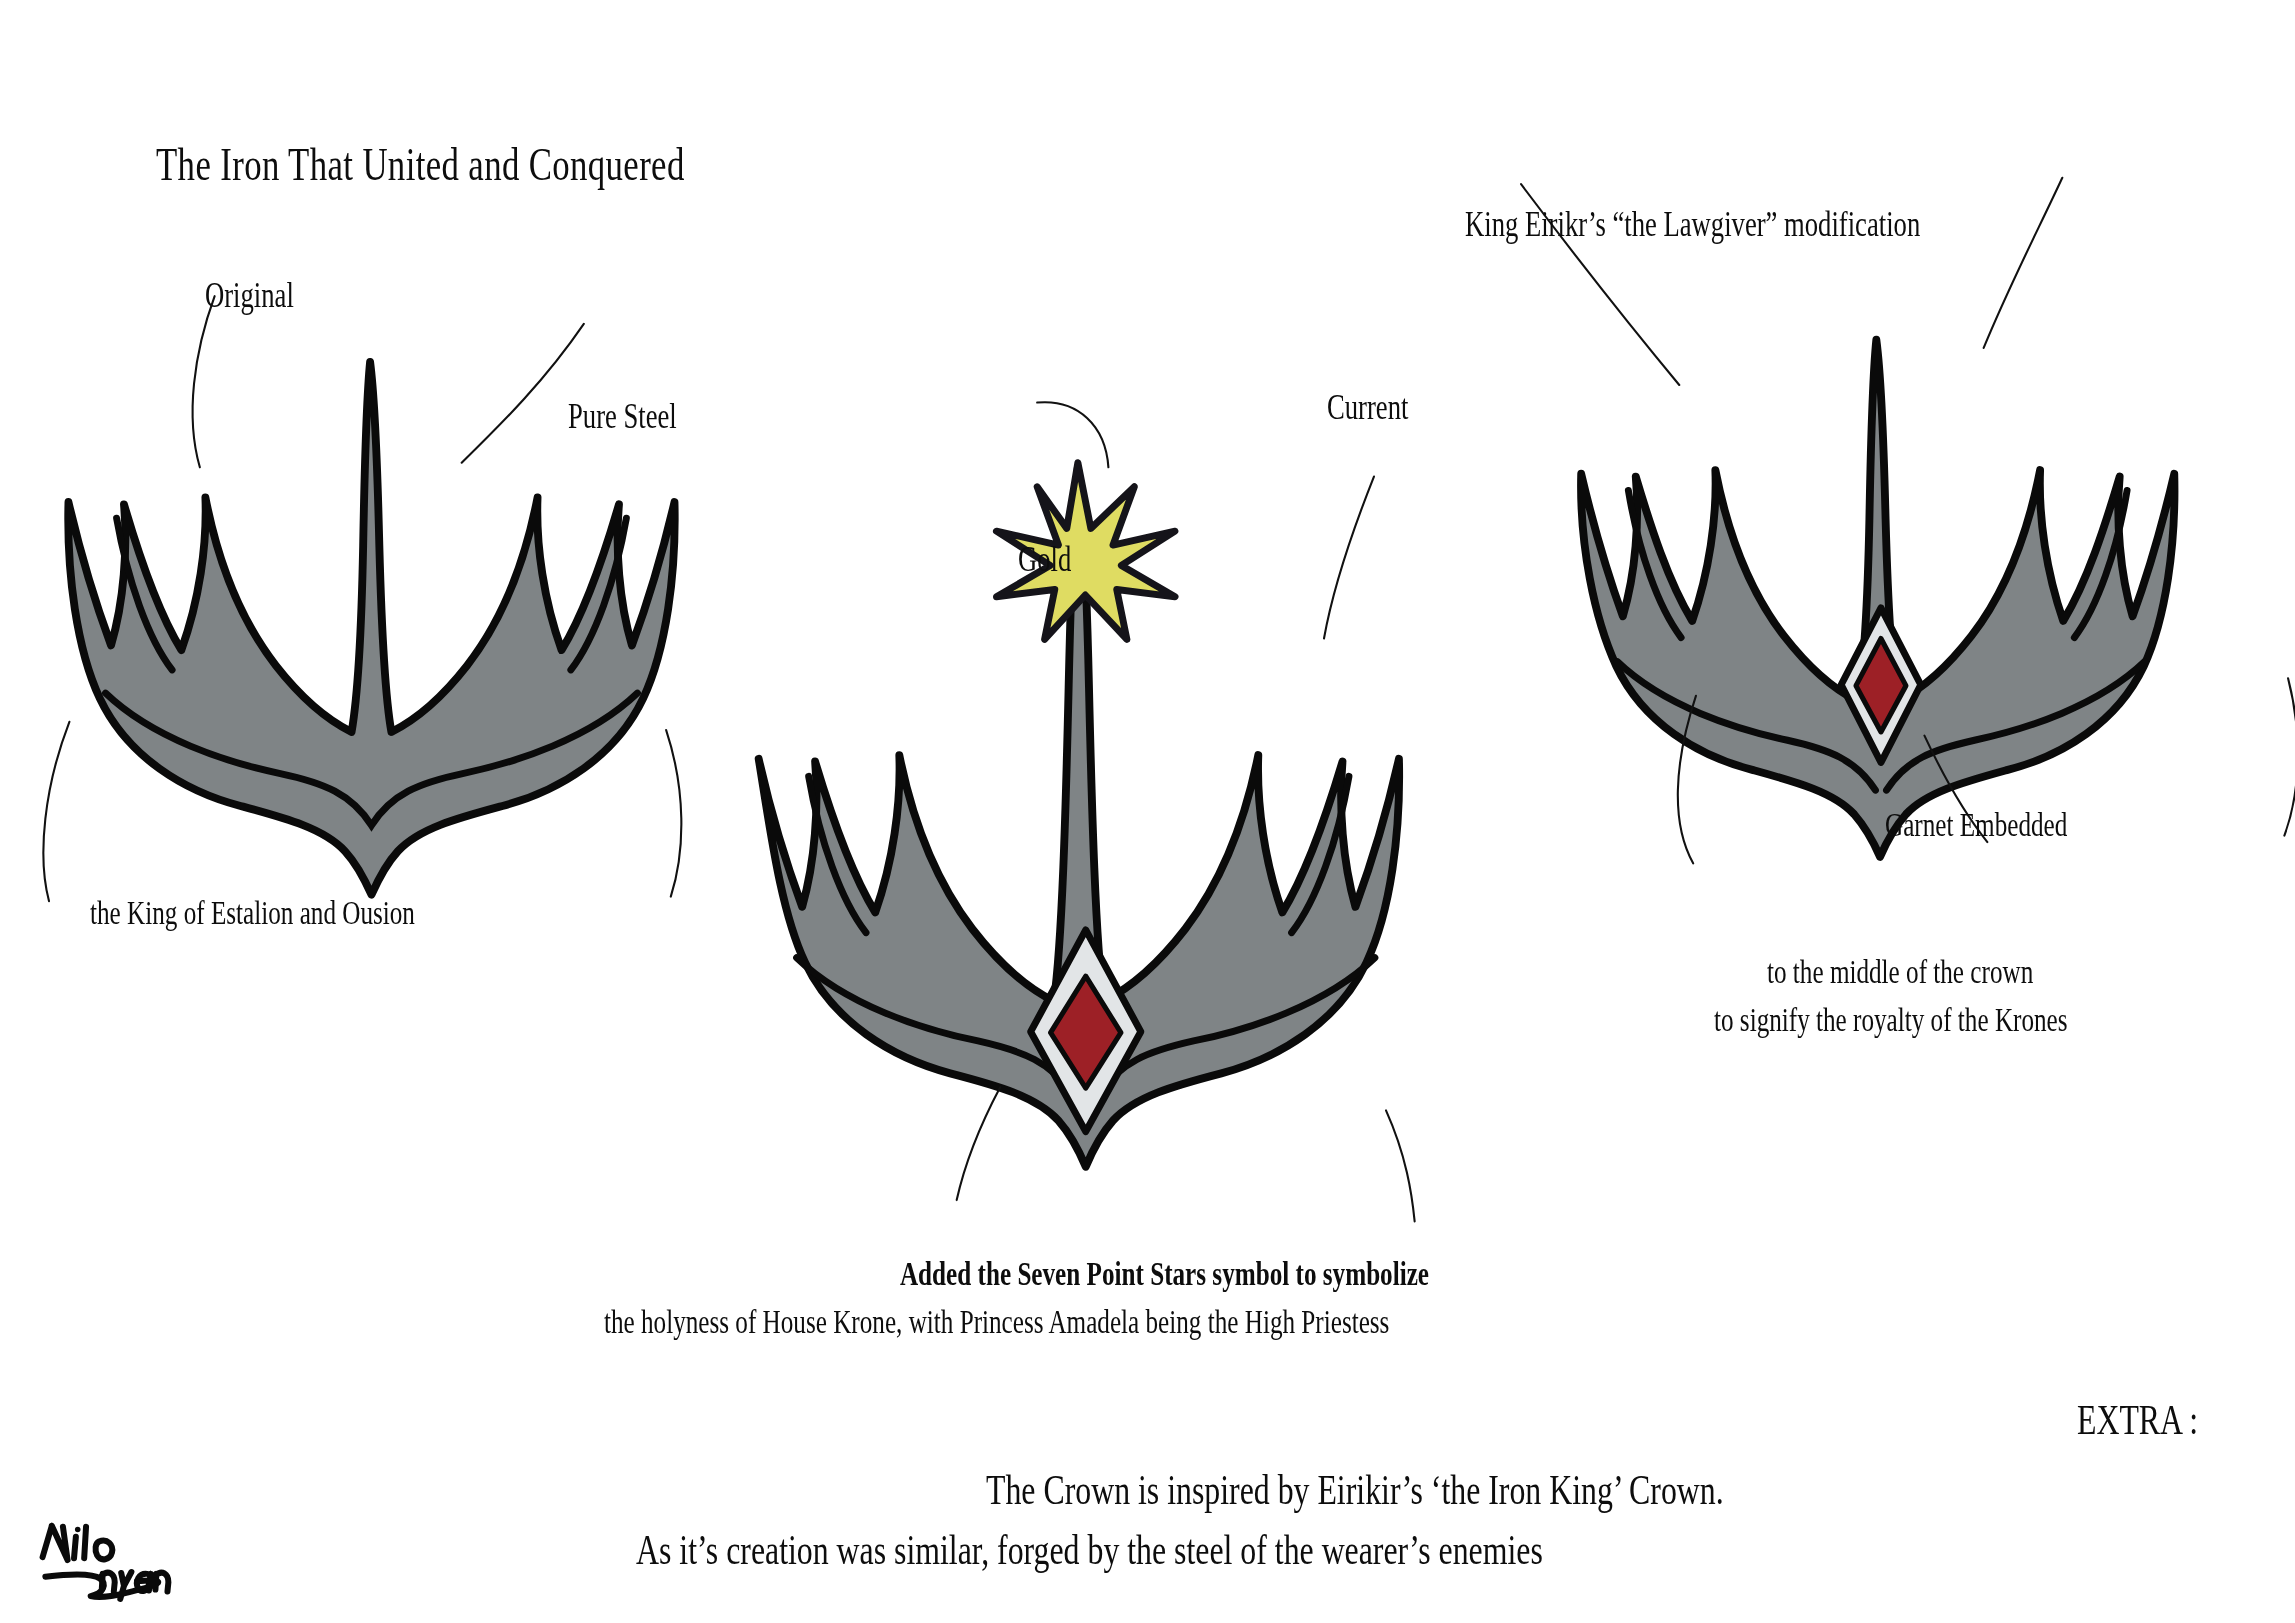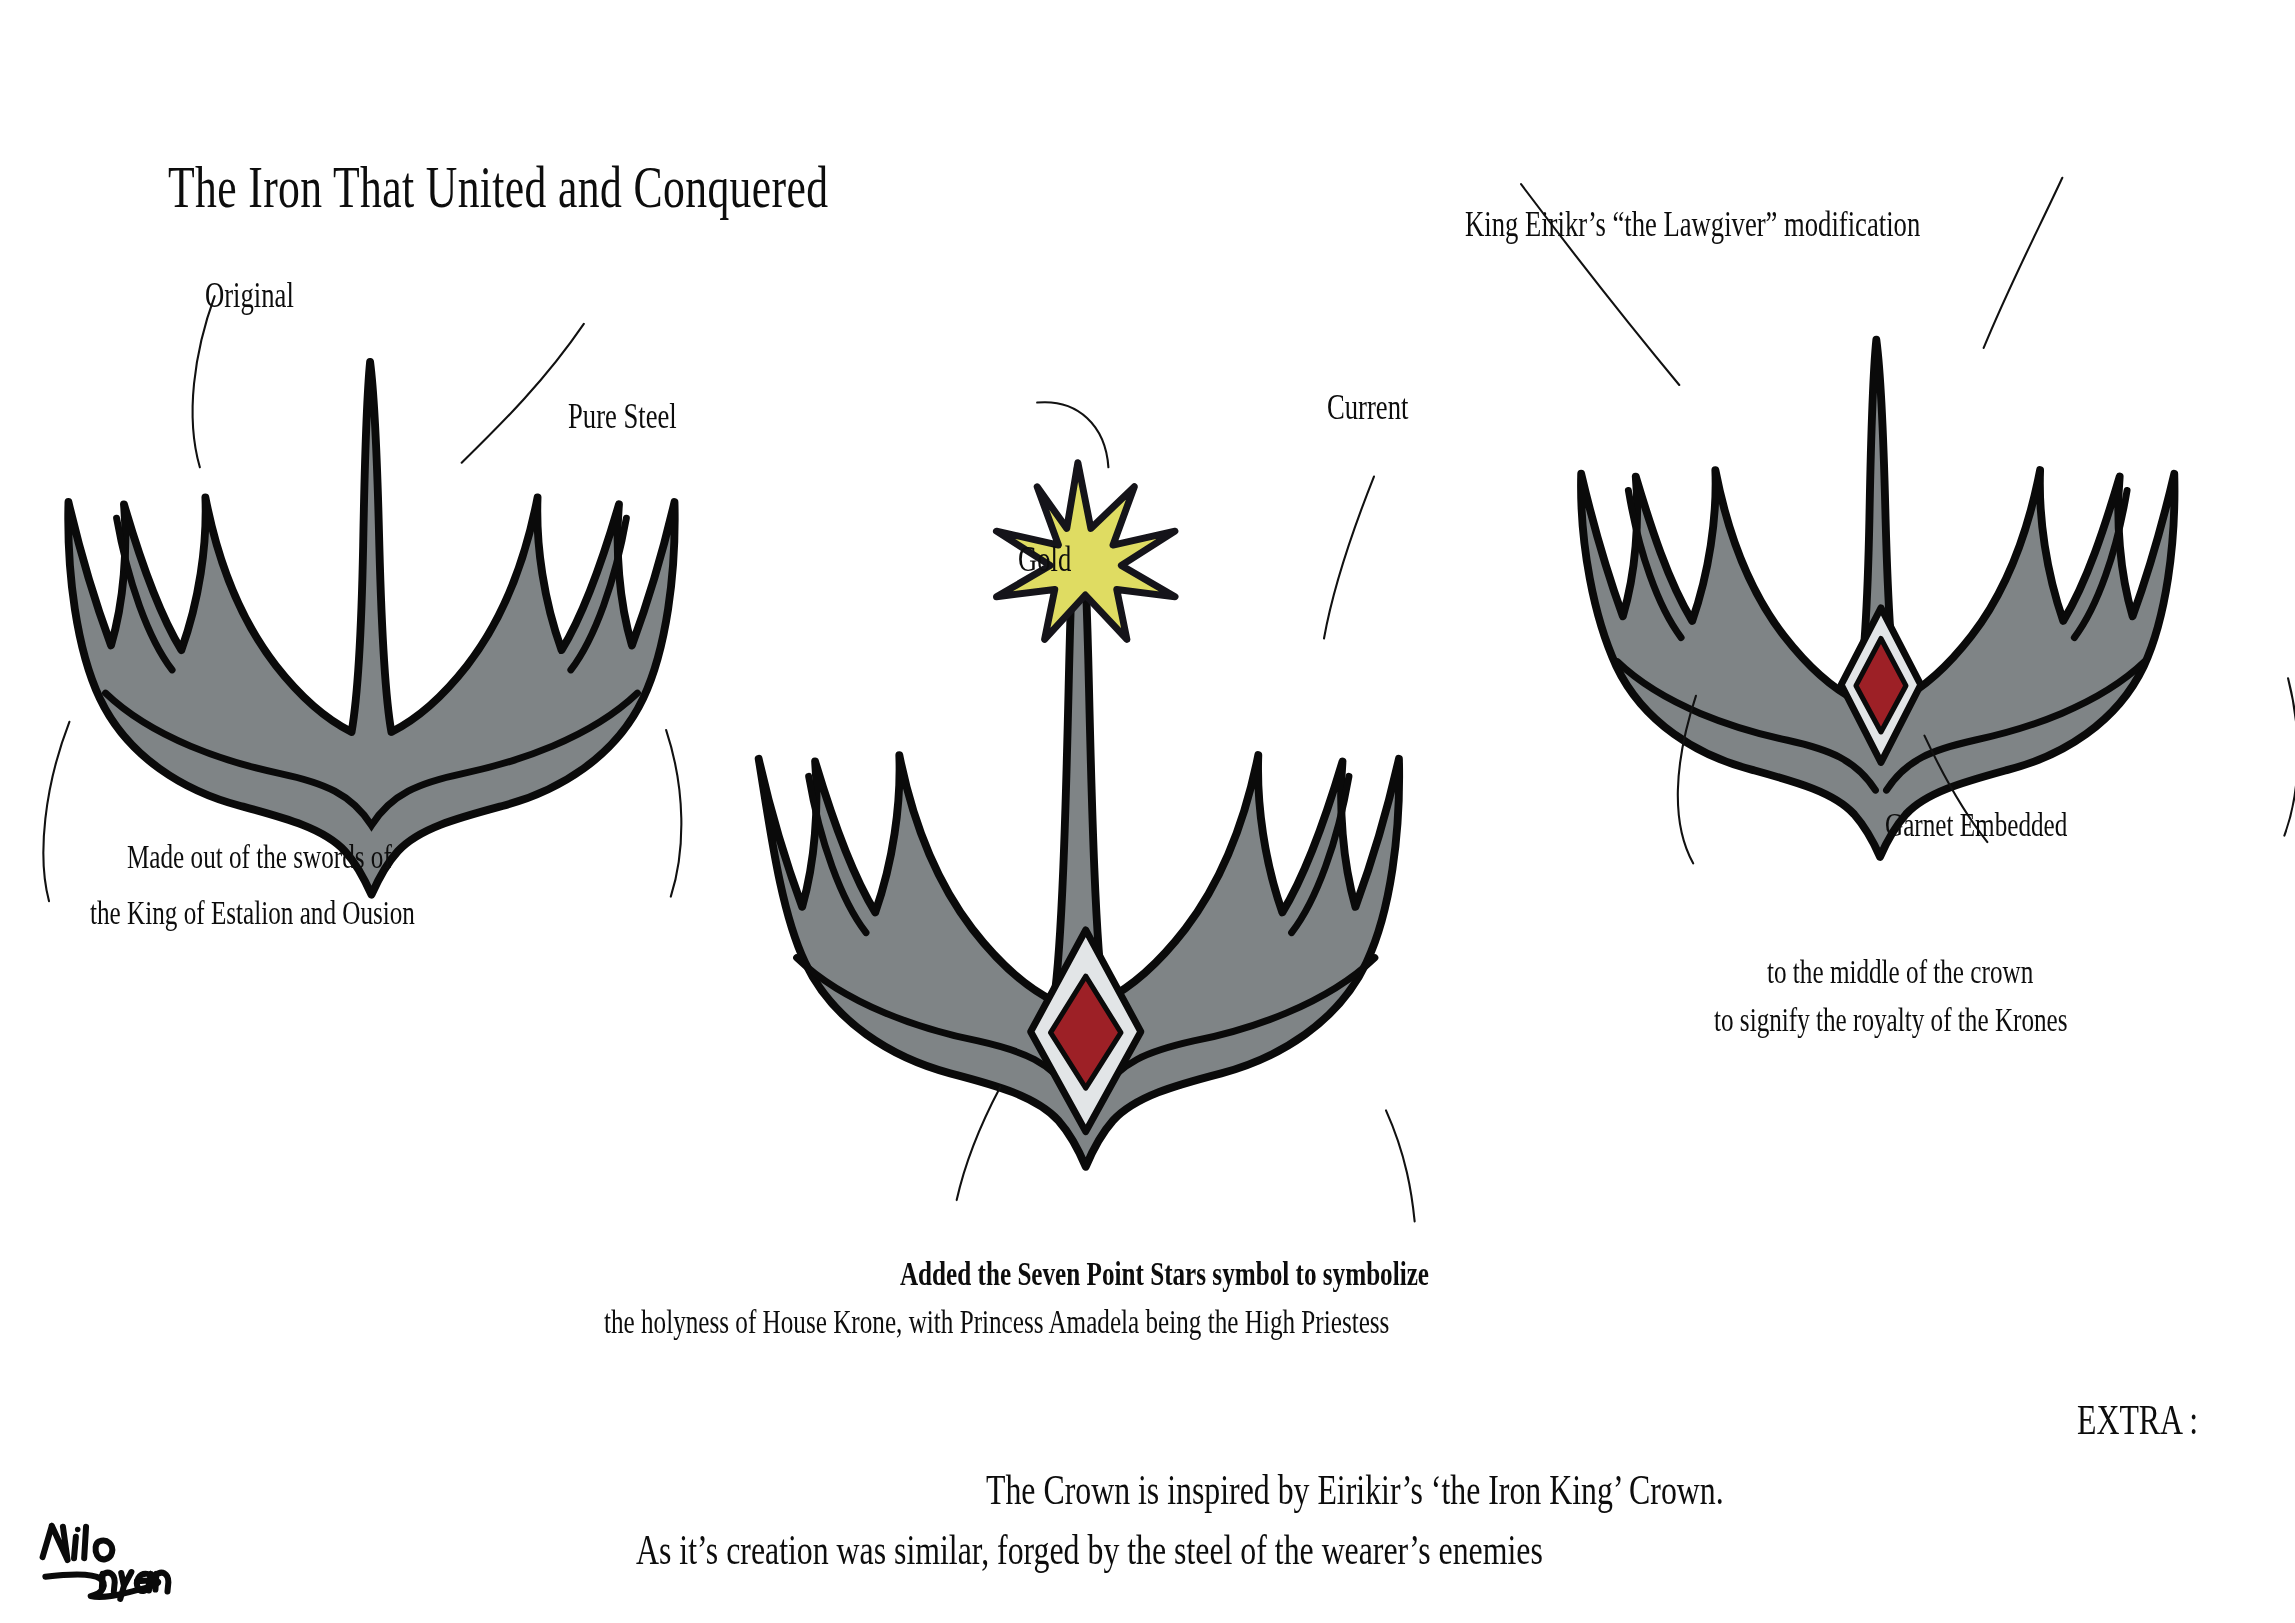--- a/index.html
+++ b/index.html
@@ -11,21 +11,21 @@
     font-family:"Liberation Serif", serif;
     color:#0d0d0d;
   }
   .txt{position:absolute;white-space:pre;line-height:1.28;
        font-family:"Liberation Serif", serif;
        transform-origin:left top;}
   
   .cond{display:inline-block;transform:scaleX(0.74);transform-origin:left center;}
   .cond-c{display:inline-block;transform:scaleX(0.74);transform-origin:center center;}
 
-  #title{left:107px;top:74px;font-size:59px;letter-spacing:0.5px;}
+  #title{left:107px;top:74px;font-size:47px;letter-spacing:0.5px;}
   .lbl{font-size:36px;text-align:right;}
   .cap{font-size:34px;}
   .center{text-align:center;}
 
   svg.layer{position:absolute;left:0;top:0;width:2295px;height:1623px;pointer-events:none;}
   .lead-thin{fill:none;stroke:#111111;stroke-width:4.5;stroke-linecap:round;}
   .crownbody{fill:#7f8486;stroke:#0a0a0a;stroke-width:17;stroke-linejoin:round;stroke-linecap:round;}
   .bandline{fill:none;stroke:#0a0a0a;stroke-width:15;stroke-linecap:round;}
   .gemset{fill:#e2e5e7;stroke:#0a0a0a;stroke-width:15;stroke-linejoin:round;}
   .gem{fill:#9d2026;stroke:#0a0a0a;stroke-width:11;stroke-linejoin:round;}
@@ -184,23 +184,20 @@
   </div>
 
   <div class="txt lbl" style="left:169px;top:226px;">
     <span class="cond">Original</span>
   </div>
 
   <div class="txt lbl" style="left:532px;top:347px;">
     <span class="cond">Pure Steel</span>
   </div>
 
-  <div class="txt cap" style="left:93px;top:791px;">
-    <span class="cond">Made out of the swords of</span>
-  </div>
   <div class="txt cap" style="left:56px;top:847px;">
     <span class="cond">the King of Estalion and Ousion</span>
   </div>
 
   <div class="txt lbl" style="left:982px;top:490px;">
     <span class="cond">Gold</span>
   </div>
 
   <div class="txt lbl" style="left:1291px;top:338px;">
     <span class="cond">Current</span>

